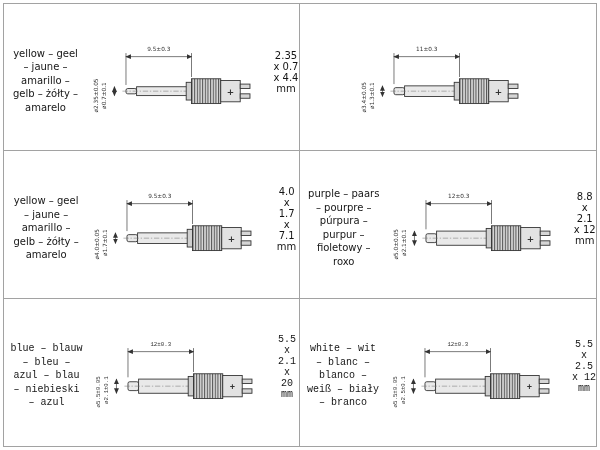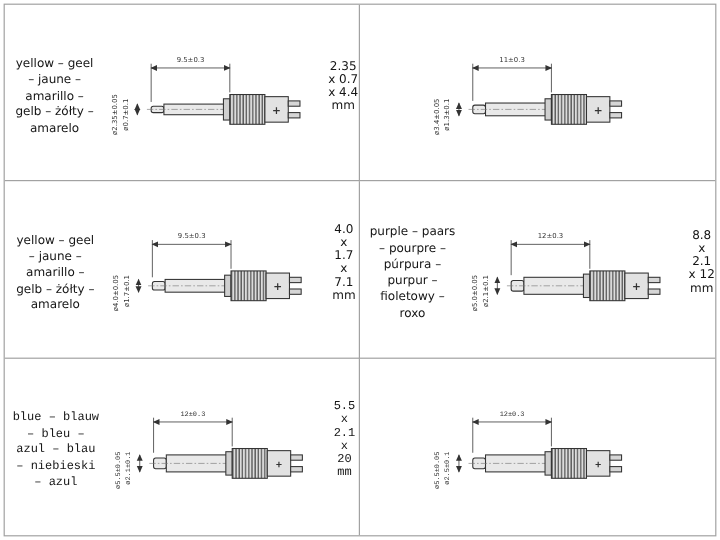--- a/index.html
+++ b/index.html
@@ -196,35 +196,37 @@
         <rect class="bodyp" x="151" y="50" width="22" height="24"></rect>
         <text class="plus" x="162" y="66">+</text>
         <rect class="pin" x="173" y="54" width="11" height="5"></rect>
         <rect class="pin" x="173" y="65" width="11" height="5"></rect>
       </svg>
     </div>
     <div class="dims">5.5 x 2.1 x 20 mm</div>
   </div>
 
   <div class="cell">
+    <div class="title">white – wit – blanc – blanco – weiß – biały – branco</div>
     <div class="drawing">
       <svg class="plug" width="186" height="82" viewBox="0 0 210 92">
         <text class="ann" transform="translate(12,86) rotate(-90)">ø5.5±0.05</text>
         <text class="ann" transform="translate(22,82) rotate(-90)">ø2.5±0.1</text>
         <line class="dim" x1="31" y1="54" x2="31" y2="70" marker-start="url(#ar)" marker-end="url(#ar)"></line>
         <line class="ext" x1="44" y1="52" x2="44" y2="19"></line>
         <line class="ext" x1="118" y1="46" x2="118" y2="19"></line>
         <line class="dim" x1="44" y1="23" x2="118" y2="23" marker-start="url(#ar)" marker-end="url(#ar)"></line>
         <text class="ann mid" x="81" y="17">12±0.3</text>
         <rect class="part" x="44" y="57" width="12" height="10" rx="2"></rect>
         <rect class="part" x="56" y="54" width="62" height="16"></rect>
         <line class="center" x1="40" y1="62" x2="124" y2="62"></line>
         <rect class="collar" x="112" y="51" width="6" height="22"></rect>
         <rect class="knurlrect" x="118" y="48" width="33" height="28"></rect>
         <rect class="bodyp" x="151" y="50" width="22" height="24"></rect>
         <text class="plus" x="162" y="66">+</text>
         <rect class="pin" x="173" y="54" width="11" height="5"></rect>
         <rect class="pin" x="173" y="65" width="11" height="5"></rect>
       </svg>
     </div>
+    <div class="dims">5.5 x 2.5 x 12 mm</div>
   </div>
 
 </div>
 
 </body></html>

